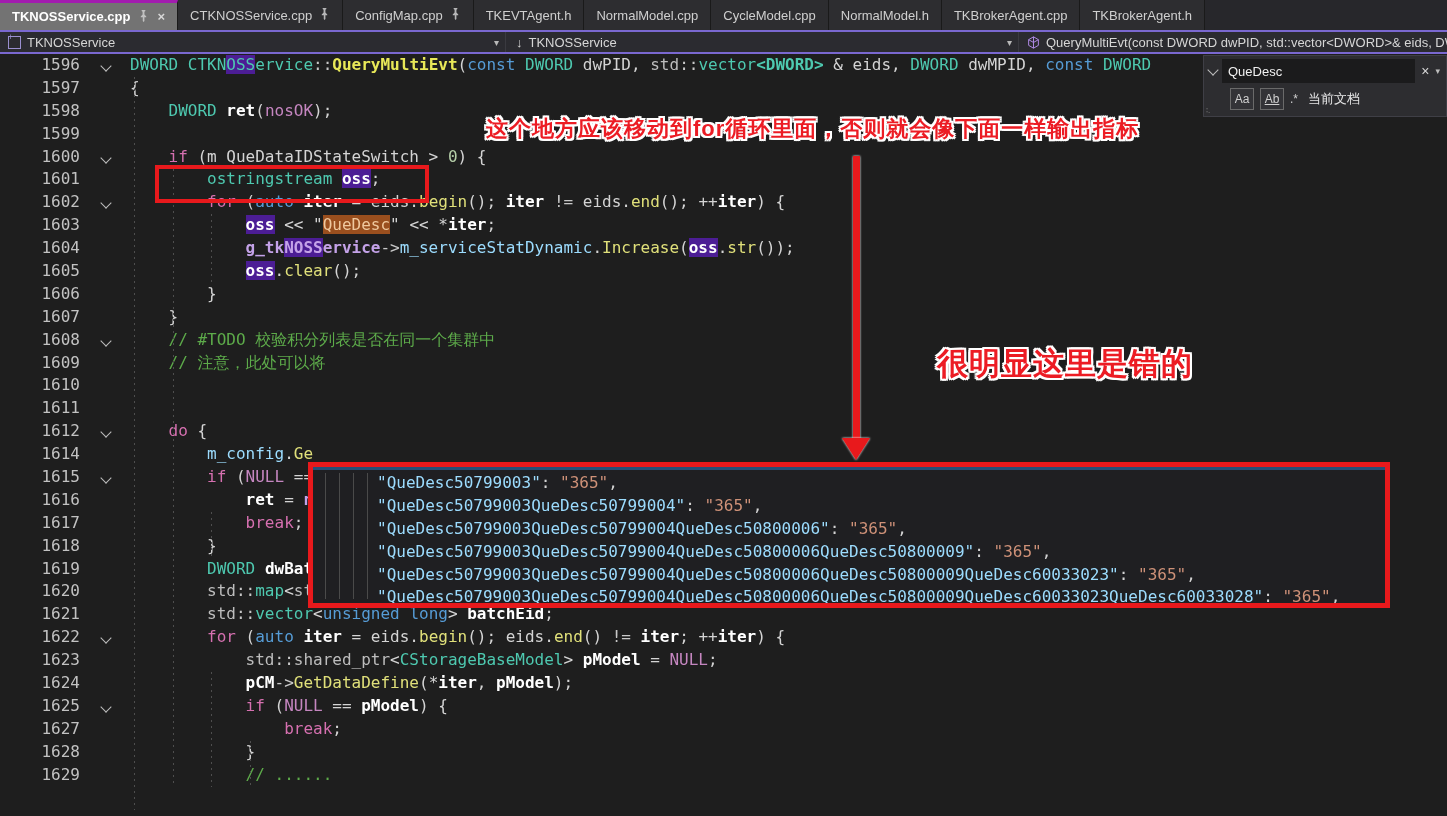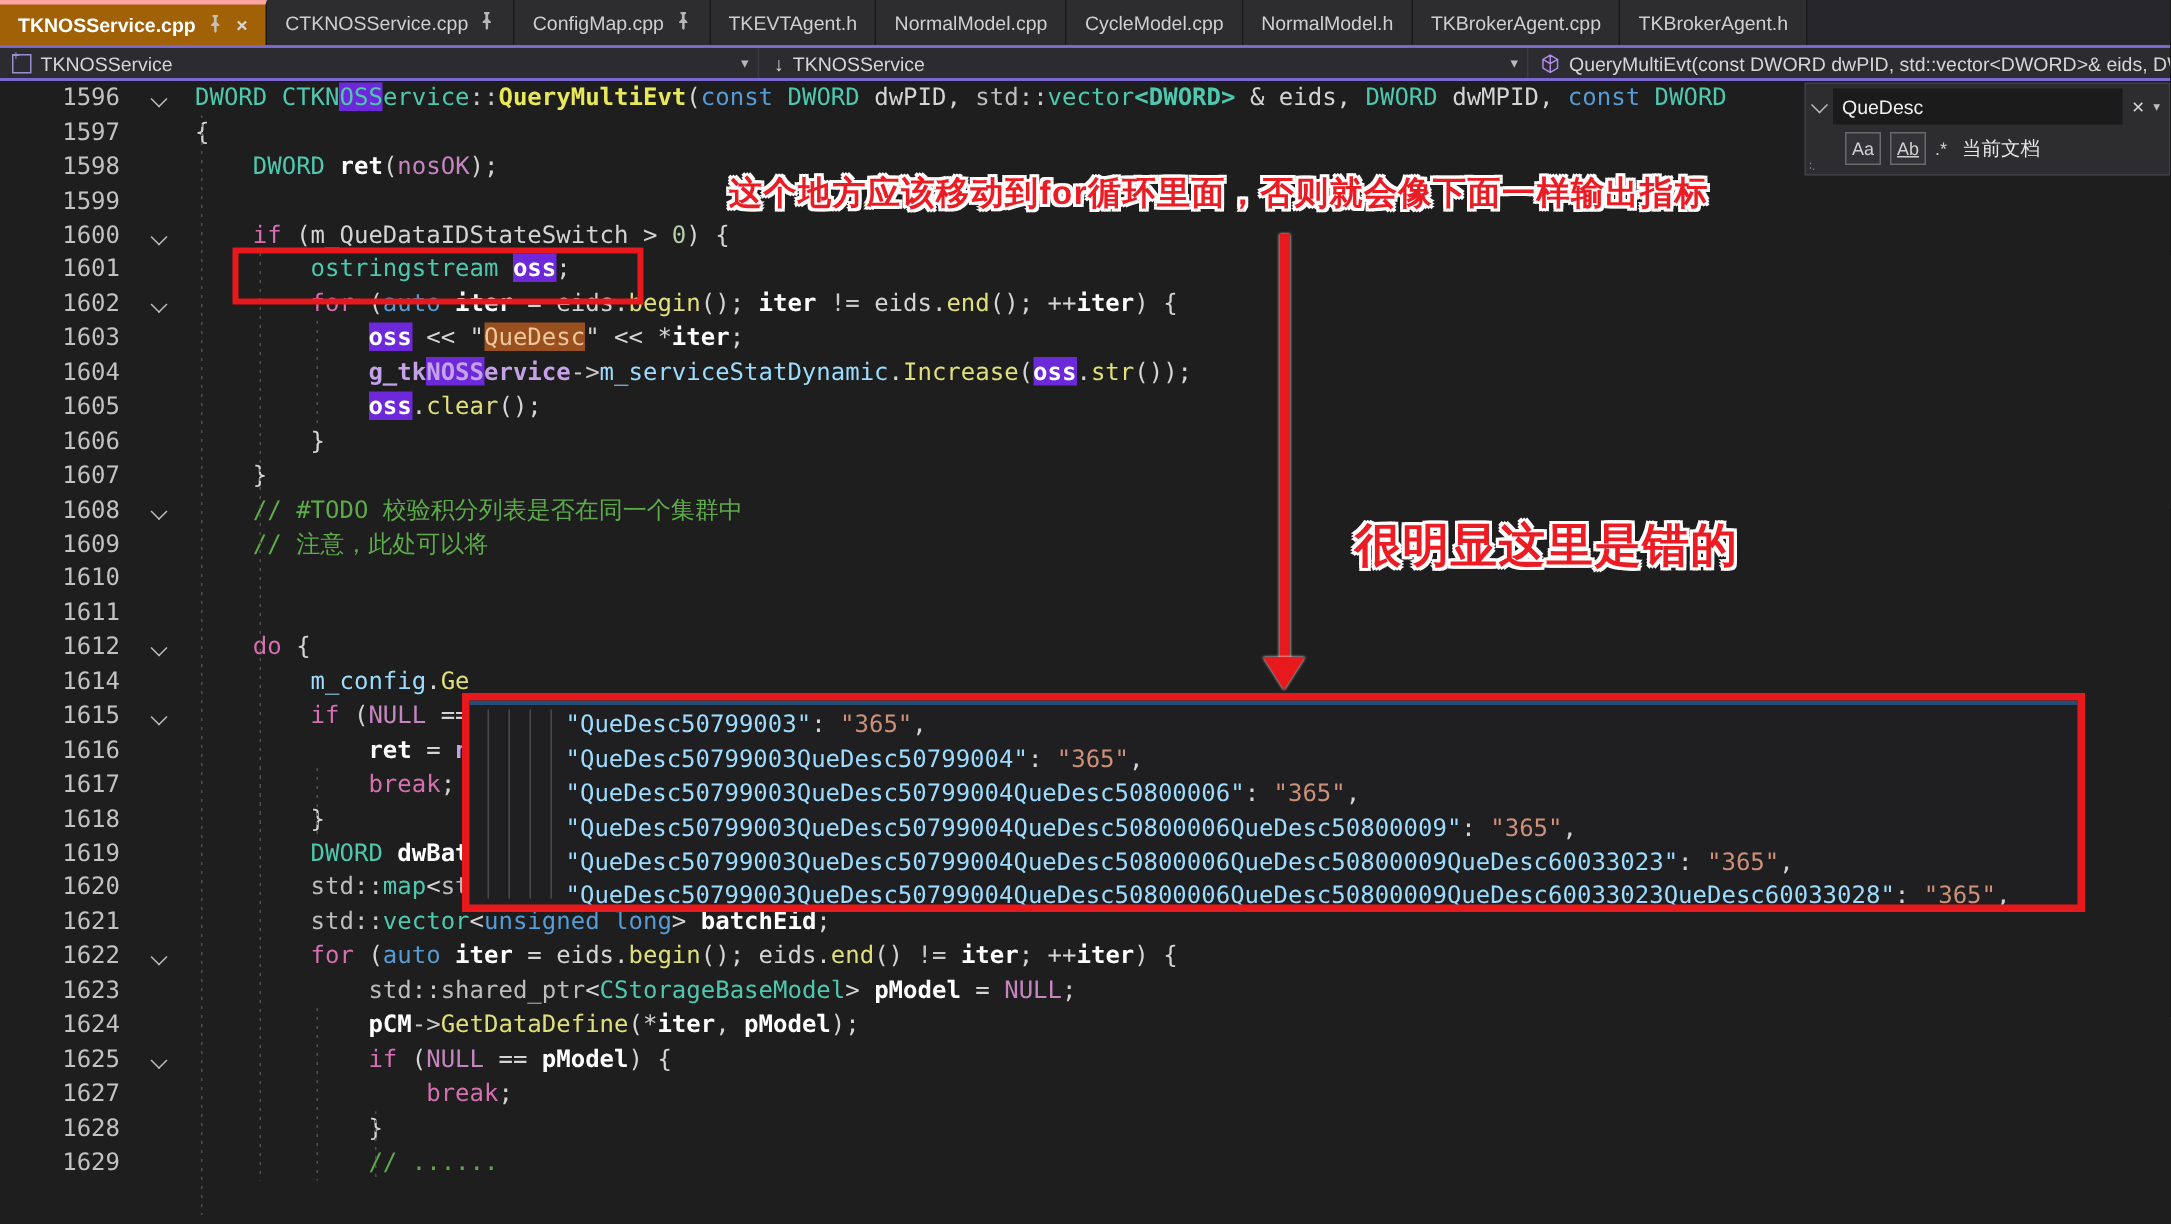--- a/index.html
+++ b/index.html
@@ -3,21 +3,21 @@
 <meta charset="utf-8">
 <style>
   html,body{margin:0;padding:0;background:#111;}
   #stage{position:relative;width:1447px;height:816px;overflow:hidden;background:#1e1e1e;
          font-family:"Liberation Sans",sans-serif;-webkit-font-smoothing:antialiased;}
   
   #tabbar{position:absolute;left:0;top:0;width:1447px;height:30px;background:#27272b;
           border-bottom:2px solid #7a68d0;display:flex;align-items:stretch;}
   .tab{display:flex;align-items:center;gap:7px;padding:0 12px;font-size:13px;color:#cfcfcf;
        background:#2d2d30;border-right:1px solid #1a1a1a;white-space:nowrap;cursor:default;}
-  .tab.active{background:#a16207;color:#ffffff;font-weight:bold;border-top:3px solid #fca5a5;justify-content:space-between;}
+  .tab.active{background:#737373;color:#ffffff;font-weight:bold;border-top:3px solid #a21caf;justify-content:space-between;}
   .tab .pin{width:11px;height:13px;opacity:.85;}
   .tab .close{color:#d8d8d8;font-size:13px;padding-left:2px;}
   
   #crumbs{position:absolute;left:0;top:32px;width:1447px;height:20px;background:#2b2b30;
           border-bottom:2px solid #7a68d0;display:flex;font-size:13px;color:#d6d6d6;align-items:center;}
   .crumb-sec{display:flex;align-items:center;height:100%;overflow:hidden;white-space:nowrap;}
   .crumb-sec .dd{margin-left:auto;color:#b8b8b8;font-size:10px;padding:0 6px;}
   #crumb1{width:505px;border-right:1px solid #3a3a40;}
   #crumb2{width:512px;border-right:1px solid #3a3a40;}
   #crumb3{flex:1;}
@@ -37,36 +37,36 @@
   .guide{position:absolute;width:1px;background-image:repeating-linear-gradient(180deg,#4e4e4e 0 2px,transparent 2px 6px);}
   
   .tk-t{color:#4ec9b0}.tk-tb{color:#4ec9b0;font-weight:bold}
   .tk-k{color:#d670b0}.tk-k2{color:#569cd6}
   .tk-fn{color:#e0e07a}.tk-fnb{color:#e8e858;font-weight:bold}
   .tk-v{color:#d4d4d4}.tk-vb{color:#ffffff;font-weight:bold}
   .tk-mem{color:#9cdcfe}.tk-gv{color:#c4a2e8;font-weight:bold}
   .tk-en{color:#c586c0}.tk-enb{color:#bfa3ea;font-weight:bold}
   .tk-num{color:#b5cea8}.tk-cmt{color:#5dab4a}
   .tk-op{color:#c8c8c8}.tk-ns{color:#bdbdbd}
-  .tk-hl{background:#6d28d9;}
+  .tk-hl{background:#4c1d95;}
   .tk-strhl{color:#efc89e;background:#9a4f1e;}
   
   #popup{position:absolute;left:308px;top:462px;width:1082px;height:146px;background:#1f1f22;
          border:5px solid #e8191c;box-sizing:border-box;overflow:hidden;
          font-family:"DejaVu Sans Mono","Liberation Mono",monospace;font-size:16px;}
   #popup .topline{height:3px;background:#264f78;margin-bottom:2px;}
   .prow{height:22.9px;line-height:22.9px;white-space:pre;padding-left:64px;}
   .pk{color:#9cdcfe}.pw{color:#d4d4d4}.pv{color:#ce9178}
   .pguide{position:absolute;top:6px;bottom:4px;width:1px;background:#4a4a4a;}
   
   .annot{position:absolute;color:#ec1c24;font-weight:900;letter-spacing:1px;white-space:nowrap;
          text-shadow:-2px -2px 0 #fff,2px -2px 0 #fff,-2px 2px 0 #fff,2px 2px 0 #fff,
                      0 -2px 0 #fff,0 2px 0 #fff,-2px 0 0 #fff,2px 0 0 #fff;}
   #annot1{left:486px;top:114px;font-size:22px;}
-  #annot2{left:903px;top:343px;font-size:31px;}
+  #annot2{left:937px;top:343px;font-size:31px;}
   #redrect1{position:absolute;left:155px;top:165px;width:266px;height:30px;border:4px solid #e8191c;}
   #arrow-line{position:absolute;left:853px;top:156px;width:7px;height:284px;background:#e8191c;
               filter:drop-shadow(0 0 1px #ffffff);}
   #arrow-head{position:absolute;left:842px;top:438px;width:0;height:0;border-left:14px solid transparent;
               border-right:14px solid transparent;border-top:22px solid #e8191c;filter:drop-shadow(0 0 1px #ffffff);}
   
   #findpanel{position:absolute;left:1203px;top:55px;width:244px;height:62px;background:#2d2d30;
              border:1px solid #3f3f46;box-sizing:border-box;font-size:13px;color:#e0e0e0;}
   #find-row1{display:flex;align-items:center;height:30px;}
   #find-expander{width:18px;display:flex;justify-content:center;}

